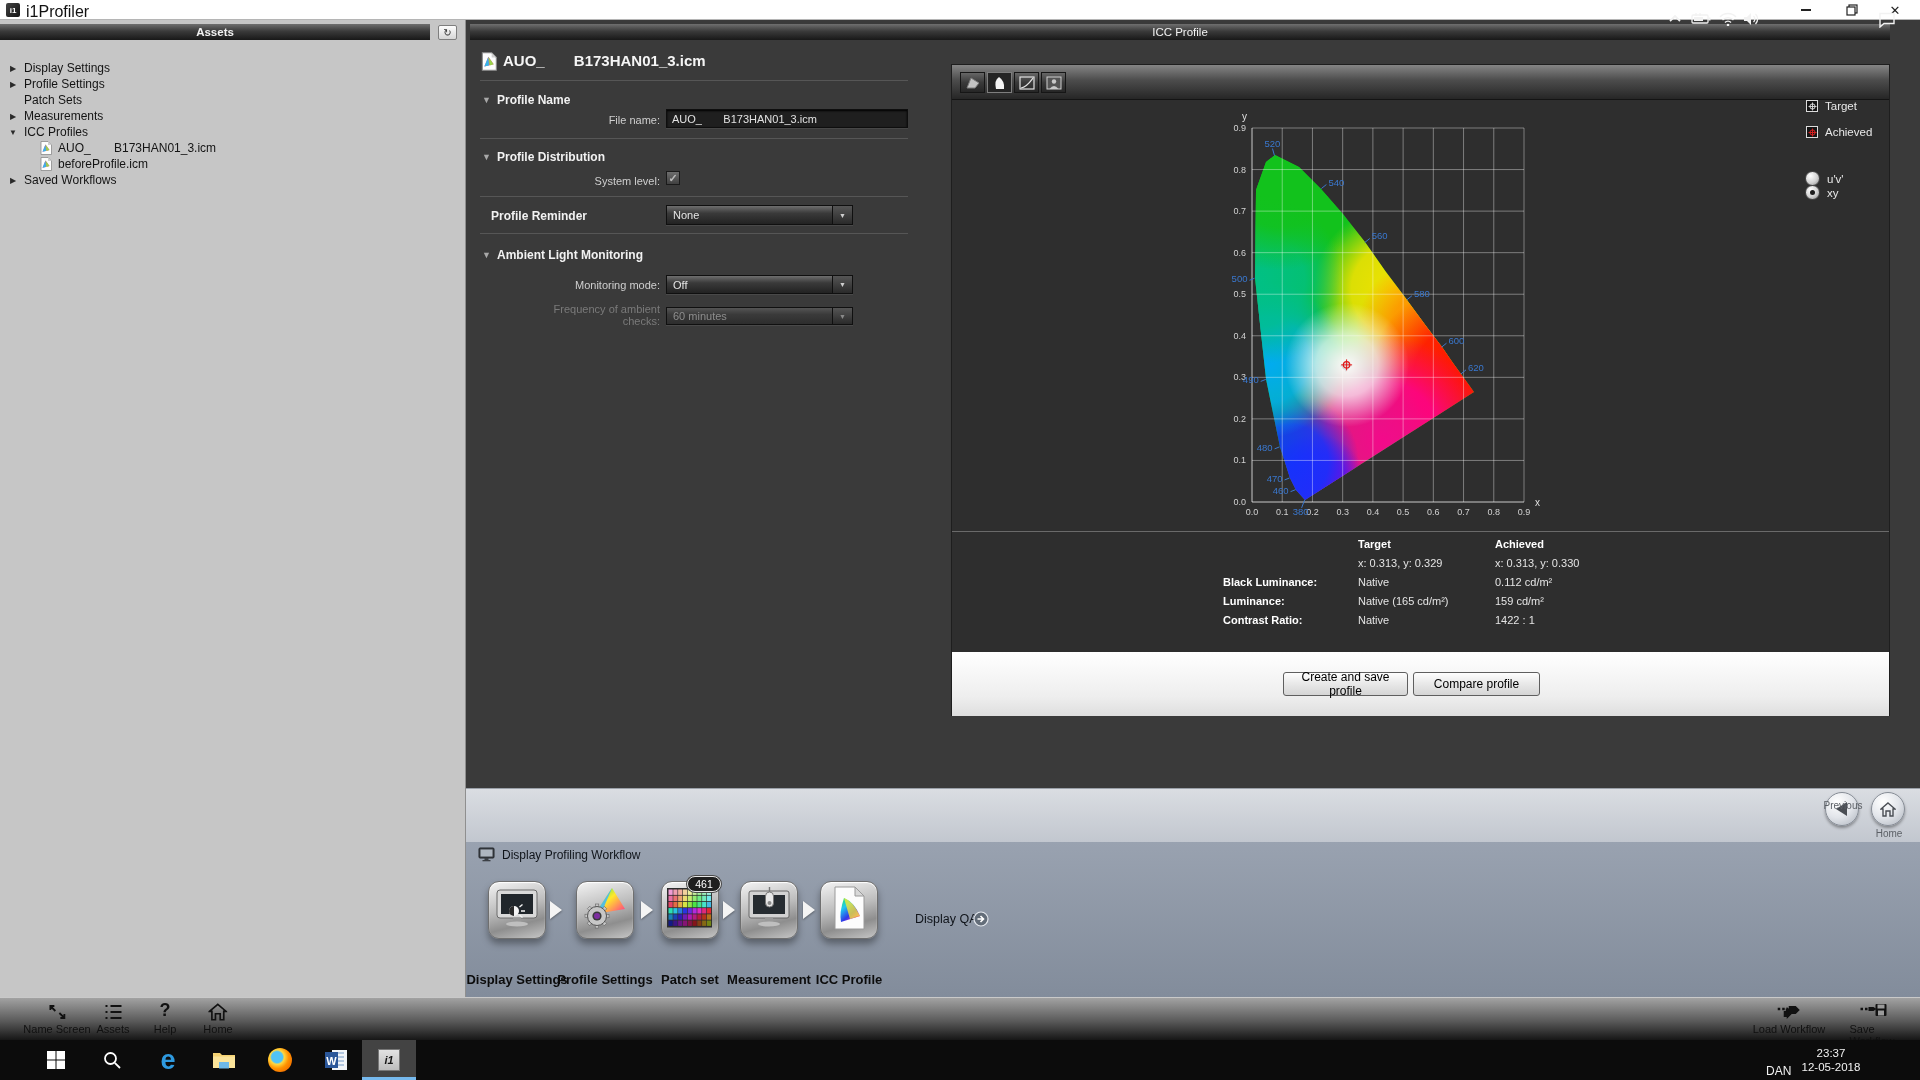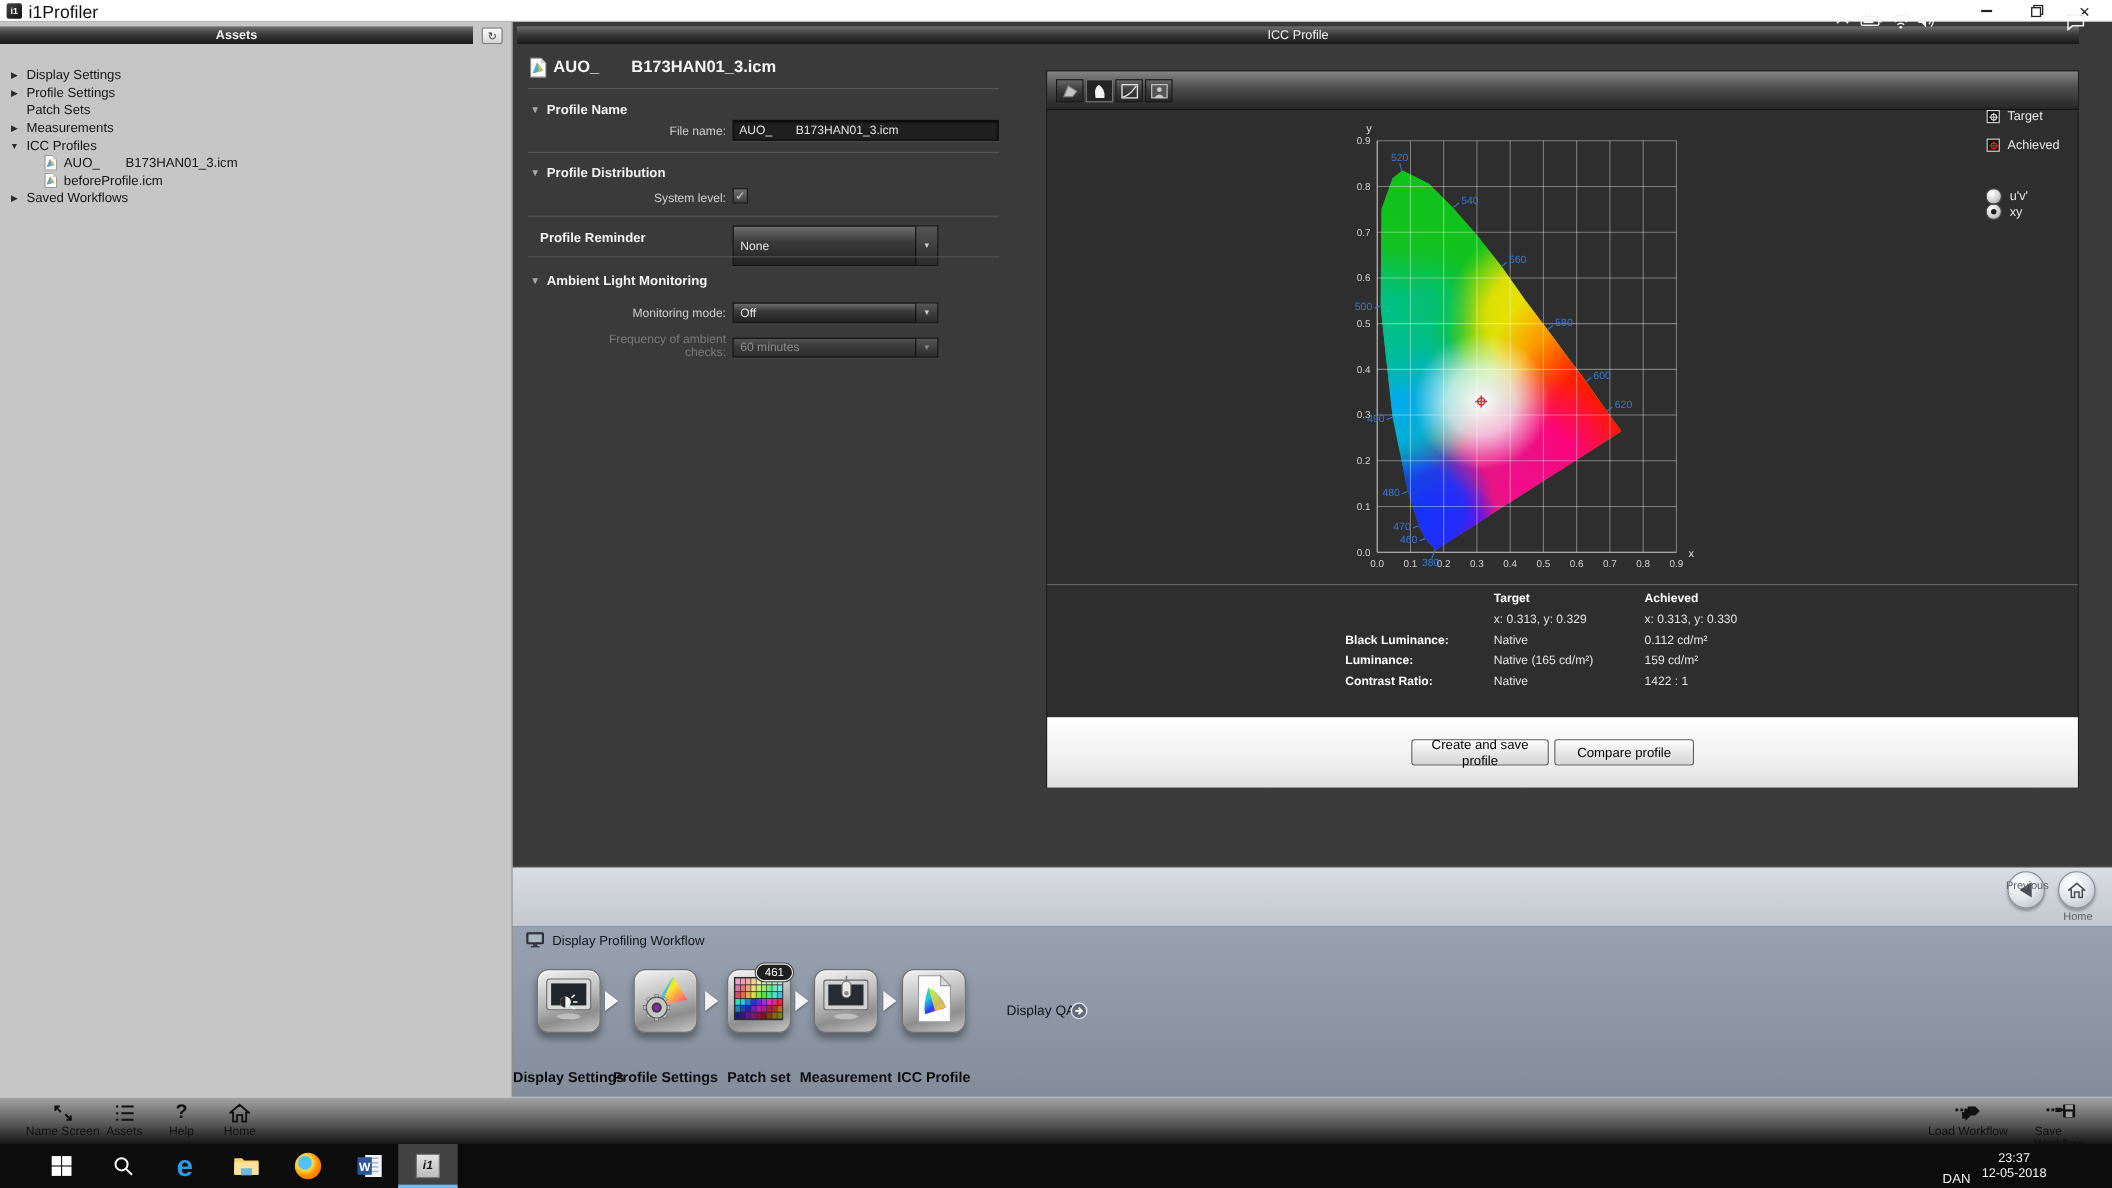--- a/index.html
+++ b/index.html
@@ -150,21 +150,21 @@
   <input class="abs tf" style="left: 666px; top: 109px; width: 242px; height: 19px;" value="AUO_       B173HAN01_3.icm">
   <div class="abs sep" style="left:480px;top:138px;width:428px;"></div>
 
   <div class="abs sec-arrow" style="left:482px;top:152px;">▼</div>
   <div class="abs sec-head" style="left:497px;top:150px;">Profile Distribution</div>
   <div class="abs fldlabel" style="left:540px;top:175px;width:120px;">System level:</div>
   <div class="abs chk" style="left:666px;top:171px;">✓</div>
   <div class="abs sep" style="left:480px;top:196px;width:428px;"></div>
 
   <div class="abs sec-head" style="left:491px;top:209px;">Profile Reminder</div>
-  <div class="abs dd" style="left:666px;top:205px;width:187px;height:37px;">
+  <div class="abs dd" style="left:666px;top:205px;width:187px;height:20px;">
     <span class="txt">None</span>
       <span class="arr">▼</span>
   </div>
   <div class="abs sep" style="left:480px;top:233px;width:428px;"></div>
 
   <div class="abs sec-arrow" style="left:482px;top:250px;">▼</div>
   <div class="abs sec-head" style="left:497px;top:248px;">Ambient Light Monitoring</div>
   <div class="abs fldlabel" style="left:540px;top:279px;width:120px;">Monitoring mode:</div>
   <div class="abs dd" style="left:666px;top:275px;width:187px;height:19px;">
     <span class="txt">Off</span>

